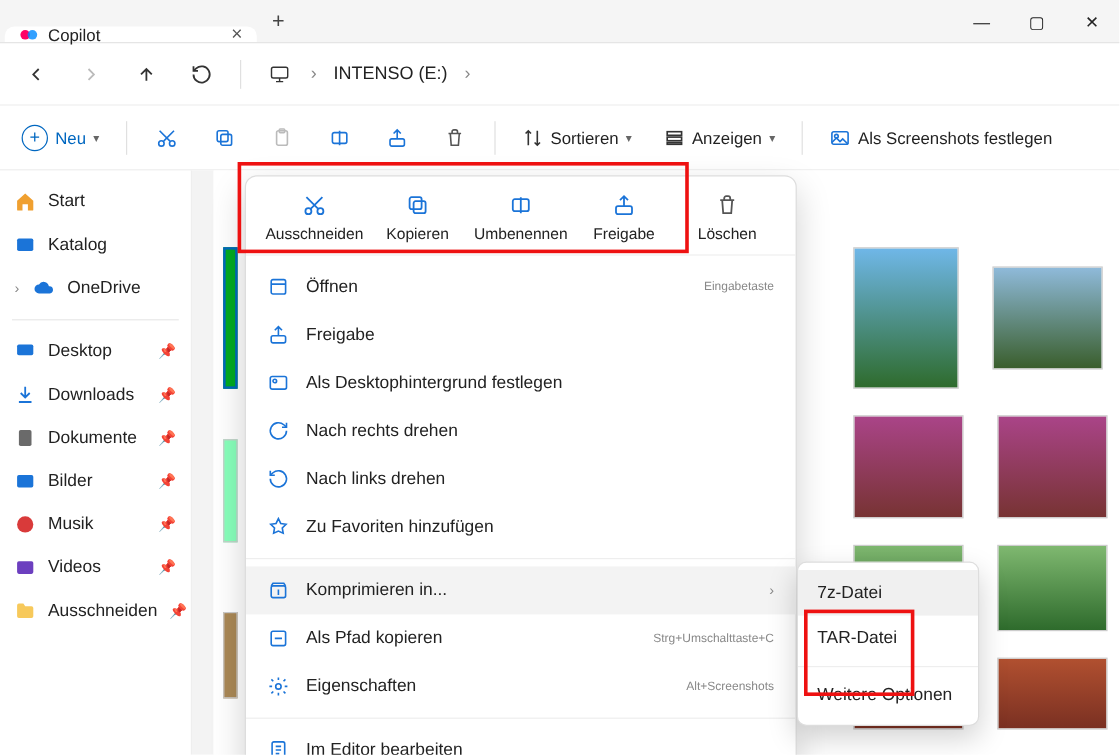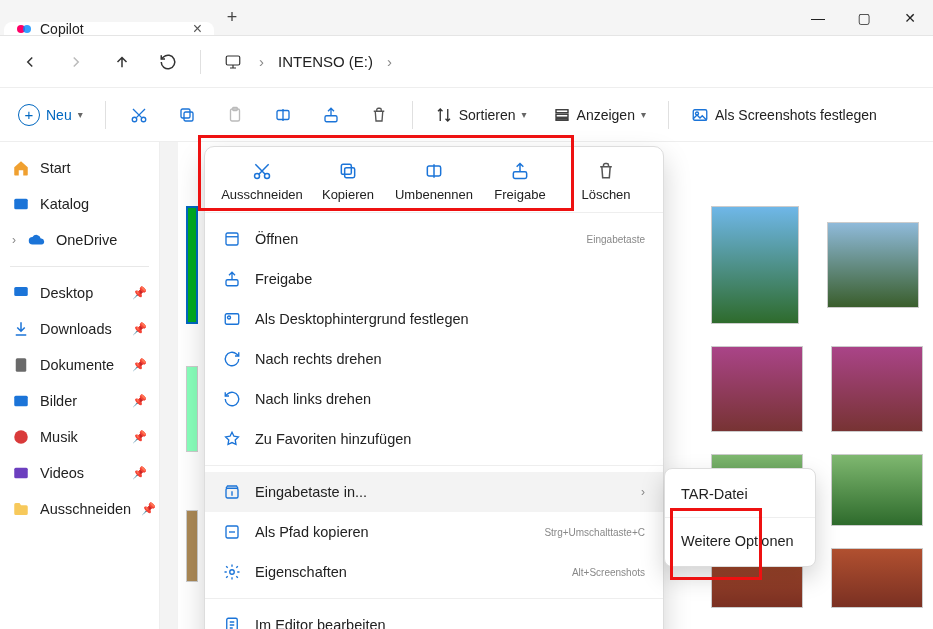--- a/index.html
+++ b/index.html
@@ -389,21 +389,21 @@
         <span>Zu Favoriten hinzufügen</span>
       </div>
 
       <div class="menu-sep"></div>
 
       <div class="menu-item" style="background:#f3f3f3;">
         <svg viewBox="0 0 24 24" fill="none" stroke="currentColor" stroke-width="1.8">
             <rect x="4" y="7" width="16" height="13" rx="2"></rect>
             <path d="M4 7l2-3h12l2 3M12 11v6"></path>
           </svg>
-        <span>Eingabetaste in...</span>
+        <span>Komprimieren in...</span>
         <span class="sub-chev">›</span>
       </div>
       <div class="menu-item">
         <svg viewBox="0 0 24 24" fill="none" stroke="currentColor" stroke-width="1.8">
             <rect x="4" y="4" width="16" height="16" rx="2"></rect>
             <path d="M8 12h8"></path>
           </svg>
         <span>Als Pfad kopieren</span>
         <span class="accel">Strg+Umschalttaste+C</span>
       </div>
@@ -424,20 +424,23 @@
             <path d="M9 8h6M9 12h6M9 16h4"></path>
           </svg>
         <span>Im Editor bearbeiten</span>
       </div>
     </div>
 
   </div>
 </div>
 
 <div class="submenu">
+  <div class="sub-item hover">
+      <span>7z-Datei</span>
+    </div>
   <div class="sub-item">
       <span>TAR-Datei</span>
     </div>
   <div class="menu-sep" style="margin:4px 0;"></div>
   <div class="sub-item">
       <span>Weitere Optionen</span>
     </div>
 </div>
 
 <div class="highlight-box" style="left:198px; top:135px; width:376px; height:76px;"></div>

